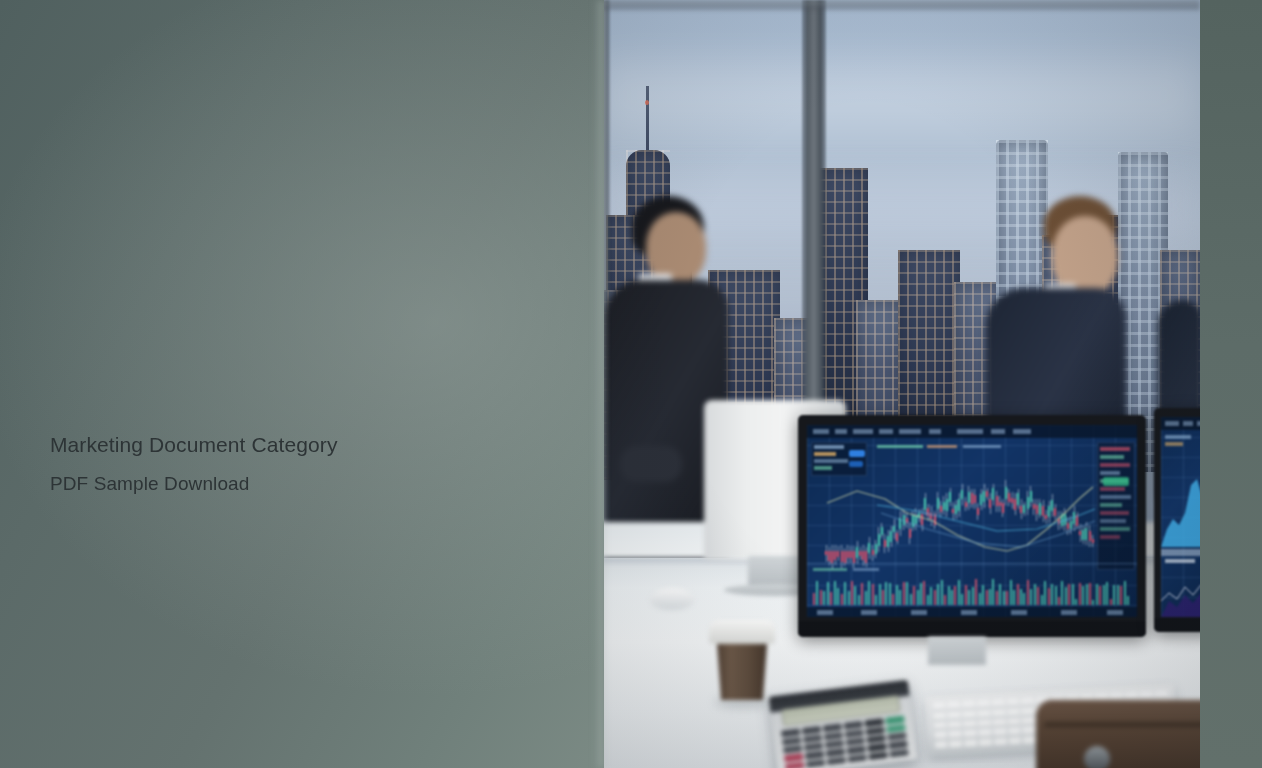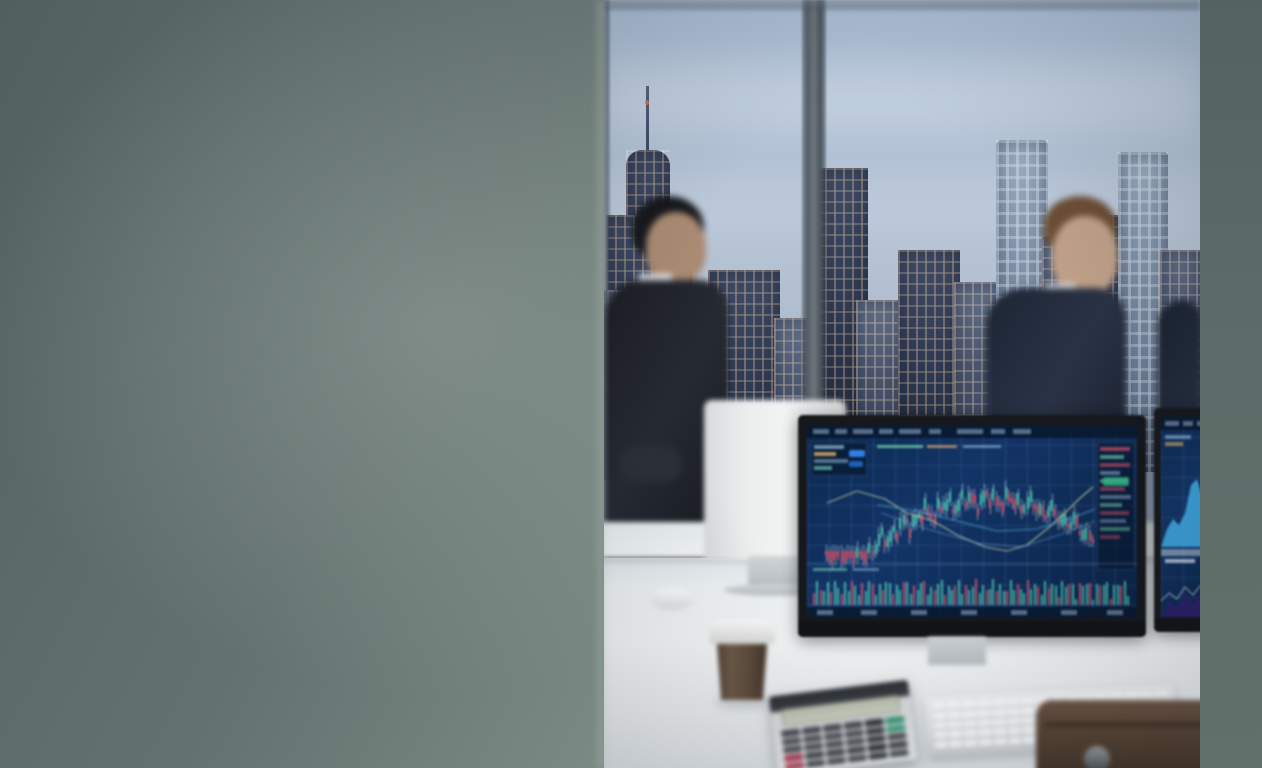--- a/index.html
+++ b/index.html
@@ -936,18 +936,20 @@
       <div class="chair-seam" style="top:22px;"></div>
       <div class="chair-arm" style="left:48px; top:46px; width:26px; height:26px;"></div>
     </div>
 
     <div class="photo-vignette"></div>
   </div>
 
   <div class="panel-left">
     <div class="panel-edge"></div>
     <div class="texts">
+      <div class="doc-category">Marketing Document Category</div>
+      <div class="doc-sub">PDF Sample Download</div>
     </div>
   </div>
 
   <div class="border-right"></div>
 
 </div>
 
 </body></html>

